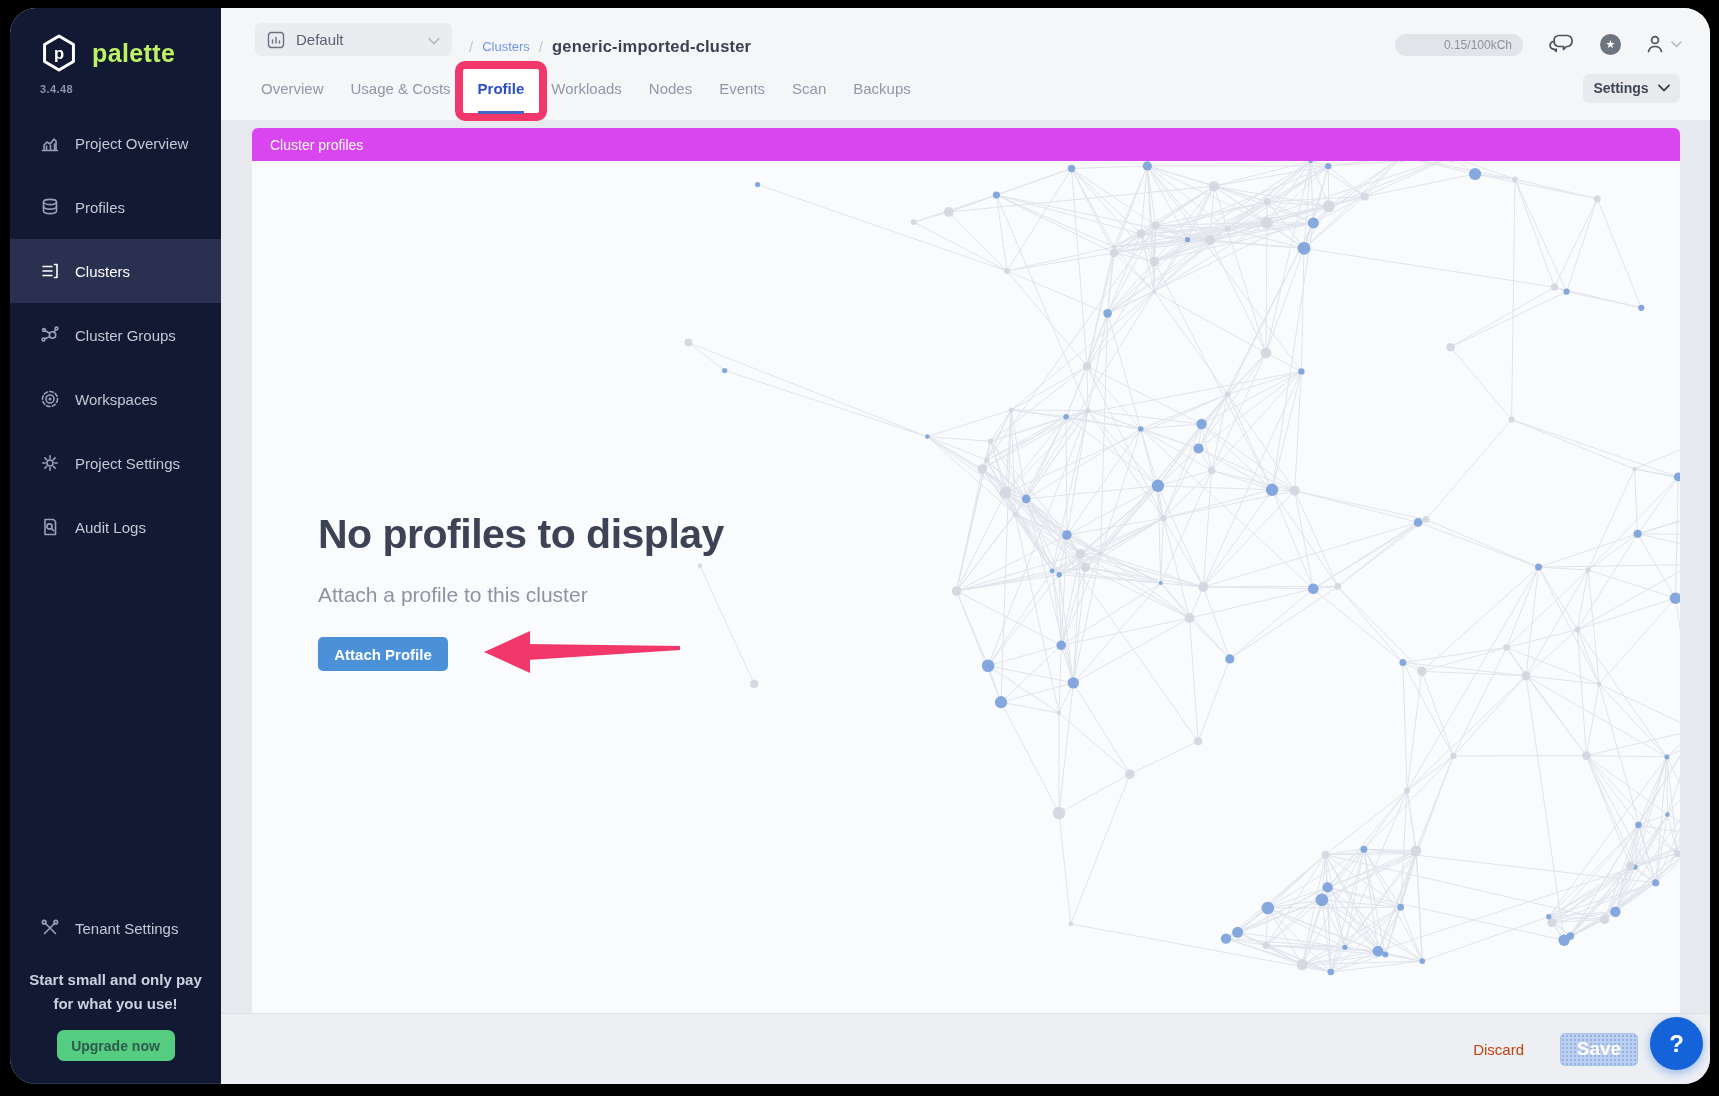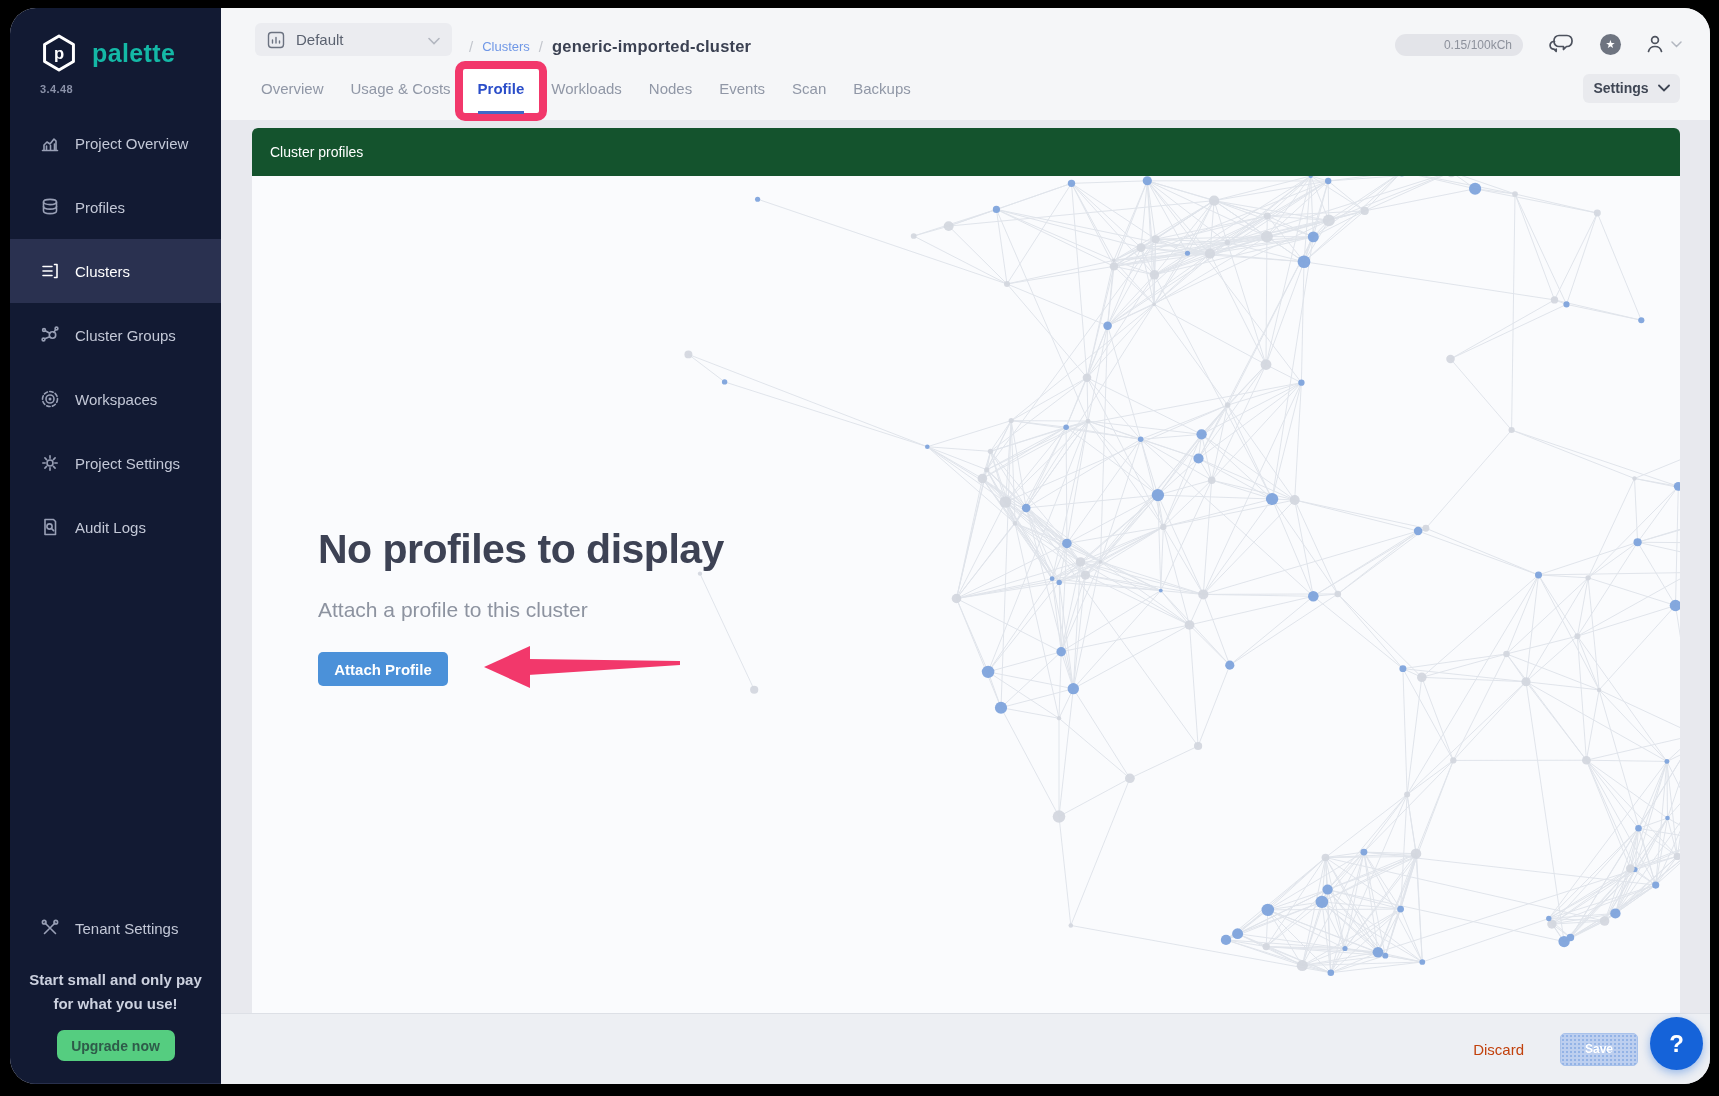--- a/index.html
+++ b/index.html
@@ -5,21 +5,21 @@
   * { box-sizing: border-box; margin: 0; padding: 0; }
   html,body { width:1719px; height:1096px; background:#000; overflow:hidden;
               font-family:"Liberation Sans", sans-serif; }
 
   .window { position:absolute; left:10px; top:8px; width:1700px; height:1076px;
             border-radius:26px; overflow:hidden; background:#e8e9ee; display:flex; }
 
   
   .sidebar { width:211px; flex-shrink:0; background:#121a33; position:relative; }
   .logo-row { display:flex; align-items:center; gap:12px; padding:24px 0 0 28px; }
-  .logo-row .brand { color:#14b8a6; font-size:25px; font-weight:600; letter-spacing:.4px; }
+  .logo-row .brand { color:#bef264; font-size:25px; font-weight:600; letter-spacing:.4px; }
   .version { padding-left:30px; margin-top:9px; font-size:11px; font-weight:700;
              color:#8a91a8; letter-spacing:.4px; }
   .nav { margin-top:16px; }
   .nav-item { height:64px; display:flex; align-items:center; gap:15px; padding-left:30px;
               font-size:15px; font-weight:500; color:#c3c8d7; cursor:pointer; }
   .nav-item.active { background:#2a3150; color:#fff; }
   .nav-item svg { flex-shrink:0; }
   .sidebar-bottom { position:absolute; left:0; right:0; bottom:0; }
   .tenant-row { display:flex; align-items:center; gap:15px; padding-left:30px;
                 font-size:15px; font-weight:500; color:#c3c8d7; margin-bottom:30px; cursor:pointer; }
@@ -63,41 +63,41 @@
   .tab-label { position:relative; z-index:1; }
   .active-underline { position:absolute; left:50%; transform:translateX(-50%);
                       bottom:-17px; width:46px; height:3px; background:#3f68c8; z-index:1; }
   .settings-btn { margin-left:auto; margin-right:30px; width:97px; height:29px;
                   background:#e9eaee; border:none; border-radius:6px; color:#3f4654;
                   font-size:14px; font-weight:600; font-family:inherit; display:flex;
                   align-items:center; justify-content:center; gap:9px; cursor:pointer; }
 
   .content-area { flex:1; padding:8px 30px 0 31px; background:#e8e9ee; min-height:0; }
   .panel { height:100%; display:flex; flex-direction:column; }
-  .panel-header { height:48px; flex-shrink:0; background:#14532d; border-radius:6px 6px 0 0;
+  .panel-header { height:33px; flex-shrink:0; background:#d946ef; border-radius:6px 6px 0 0;
                   color:#fff; font-size:14px; font-weight:500; display:flex;
                   align-items:center; padding-left:18px; }
   .panel-body { flex:1; background:#fafbfd; position:relative; overflow:hidden; }
   #mesh { position:absolute; inset:0; width:100%; height:100%; }
 
   .empty-state { position:absolute; left:66px; top:350px; z-index:1; }
   .empty-title { font-size:41px; font-weight:800; color:#3d4254; letter-spacing:-.5px; }
   .empty-sub { margin-top:25px; font-size:21px; color:#8d93a0; }
   .attach-btn { margin-top:30px; width:130px; height:34px; background:#4b91d9; border:none;
                 border-radius:5px; color:#fff; font-size:15px; font-weight:600;
                 font-family:inherit; cursor:pointer; }
   .arrow-annotation { position:absolute; left:230px; top:468px; z-index:2; }
 
   .footer { height:71px; flex-shrink:0; background:#edeff3; border-top:1px solid #dde0e6;
             display:flex; align-items:center; justify-content:flex-end;
             padding-right:72px; gap:36px; }
   .discard-btn { background:none; border:none; color:#c2410c; font-size:15px;
                  font-family:inherit; cursor:pointer; }
   .save-btn { width:78px; height:33px; border-radius:5px; border:1px solid #a9c2ea;
-              color:#fff; font-size:12px; font-weight:600; font-family:inherit;
+              color:#fff; font-size:19px; font-weight:600; font-family:inherit;
               background-color:#bdcfef;
               background-image:radial-gradient(#93b3e6 1px, transparent 1.1px);
               background-size:4px 4px; cursor:not-allowed; }
   .help-fab { position:absolute; right:7px; bottom:14px; width:53px; height:53px;
               border-radius:50%; border:none; background:#1563d9; color:#fff;
               font-size:24px; font-weight:700; font-family:inherit; z-index:5;
               box-shadow:0 3px 10px rgba(21,99,217,.4); cursor:pointer; }
 
   .icon-stroke { stroke:#99a0b6; fill:none; stroke-width:1.6; stroke-linecap:round; stroke-linejoin:round; }
   .nav-item.active .icon-stroke { stroke:#ffffff; }

